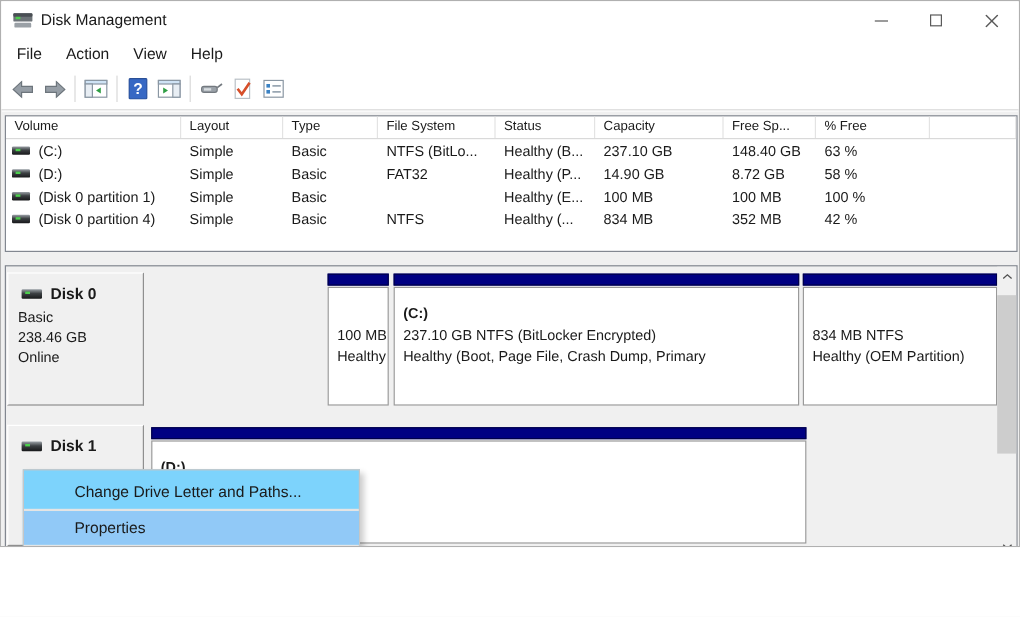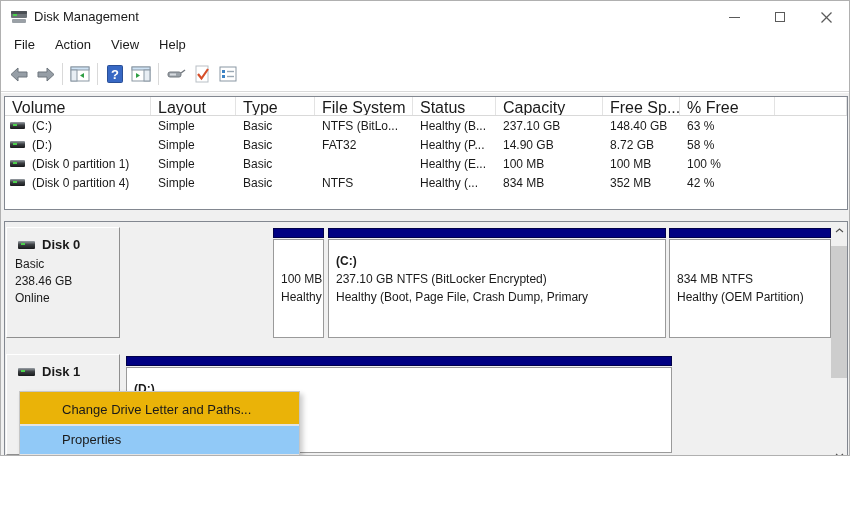--- a/index.html
+++ b/index.html
@@ -29,21 +29,21 @@
   .tsep { width:1px; height:22px; background:#d9d9d9; margin:0 4px; }
 
   
   .content-bg { position:absolute; left:0; top:92px; width:100%; height:422px; background:#f0f0f0; }
 
   
   .volume-pane { position:absolute; left:3px; top:95px; width:844px; height:114px;
                  background:#ffffff; border:1px solid #828790; overflow:hidden; }
   .vgrid { display:grid; grid-template-columns:146px 85px 79px 98px 83px 107px 77px 95px 1fr; }
   .vhead { height:19px; border-bottom:1px solid #d9d9d9; }
-  .hcell { font-size:16px; padding:2px 0 0 7px; border-right:1px solid #e3e3e3;
+  .hcell { font-size:11px; padding:2px 0 0 7px; border-right:1px solid #e3e3e3;
            white-space:nowrap; overflow:hidden; }
   .vrow { height:19px; align-items:center; font-size:12px; }
   .cell { padding-left:7px; white-space:nowrap; overflow:hidden; }
   .c-vol { display:flex; align-items:center; gap:7px; padding-left:5px; }
 
   .disk-icon { display:inline-block; width:15px; height:7px; border-radius:1px; flex:0 0 auto;
                background:linear-gradient(#9aa0a6 0%, #3c4043 45%, #17181a 100%); position:relative; }
   .disk-icon::after { content:""; position:absolute; left:3px; top:2px; width:4px; height:2px;
                background:#4cd04c; }
   .disk-icon.big { width:17px; height:8px; }
@@ -76,21 +76,21 @@
   .legend-bar { position:absolute; left:3px; top:460px; width:844px; height:21px;
                 background:#f0f0f0; border:1px solid #c2c2c2; border-bottom-color:#a8a8a8; }
   .legend-swatch { position:absolute; left:4px; top:3px; width:8px; height:14px; background:#0b0b0b; }
   .status-bar { position:absolute; left:3px; top:483px; width:844px; height:28px;
                 background:#efefef; border-top:1px solid #cfcfcf; border-bottom:1px solid #9f9f9f; }
   .sb-div { position:absolute; top:7px; height:20px; width:2px;
             border-left:1px solid #d6d6d6; border-right:1px solid #fbfbfb; }
 
   
   .context-menu { position:absolute; left:18px; top:390px; width:281px; height:124px;
-                  background:#eab308; border:1px solid #c6c6c6; padding:4px 0;
+                  background:#7dd3fc; border:1px solid #c6c6c6; padding:4px 0;
                   box-shadow:3px 3px 5px rgba(0,0,0,0.20); z-index:10; }
   .cm-item { height:28px; line-height:28px; padding-left:42px; font-size:13px;
              white-space:nowrap; overflow:hidden; }
   .cm-item.hl { background:#91c9f7; }
   .cm-sep { height:1px; background:#e4e4e4; }
 
   svg { display:block; }
 </style>
 </head>
 <body>

